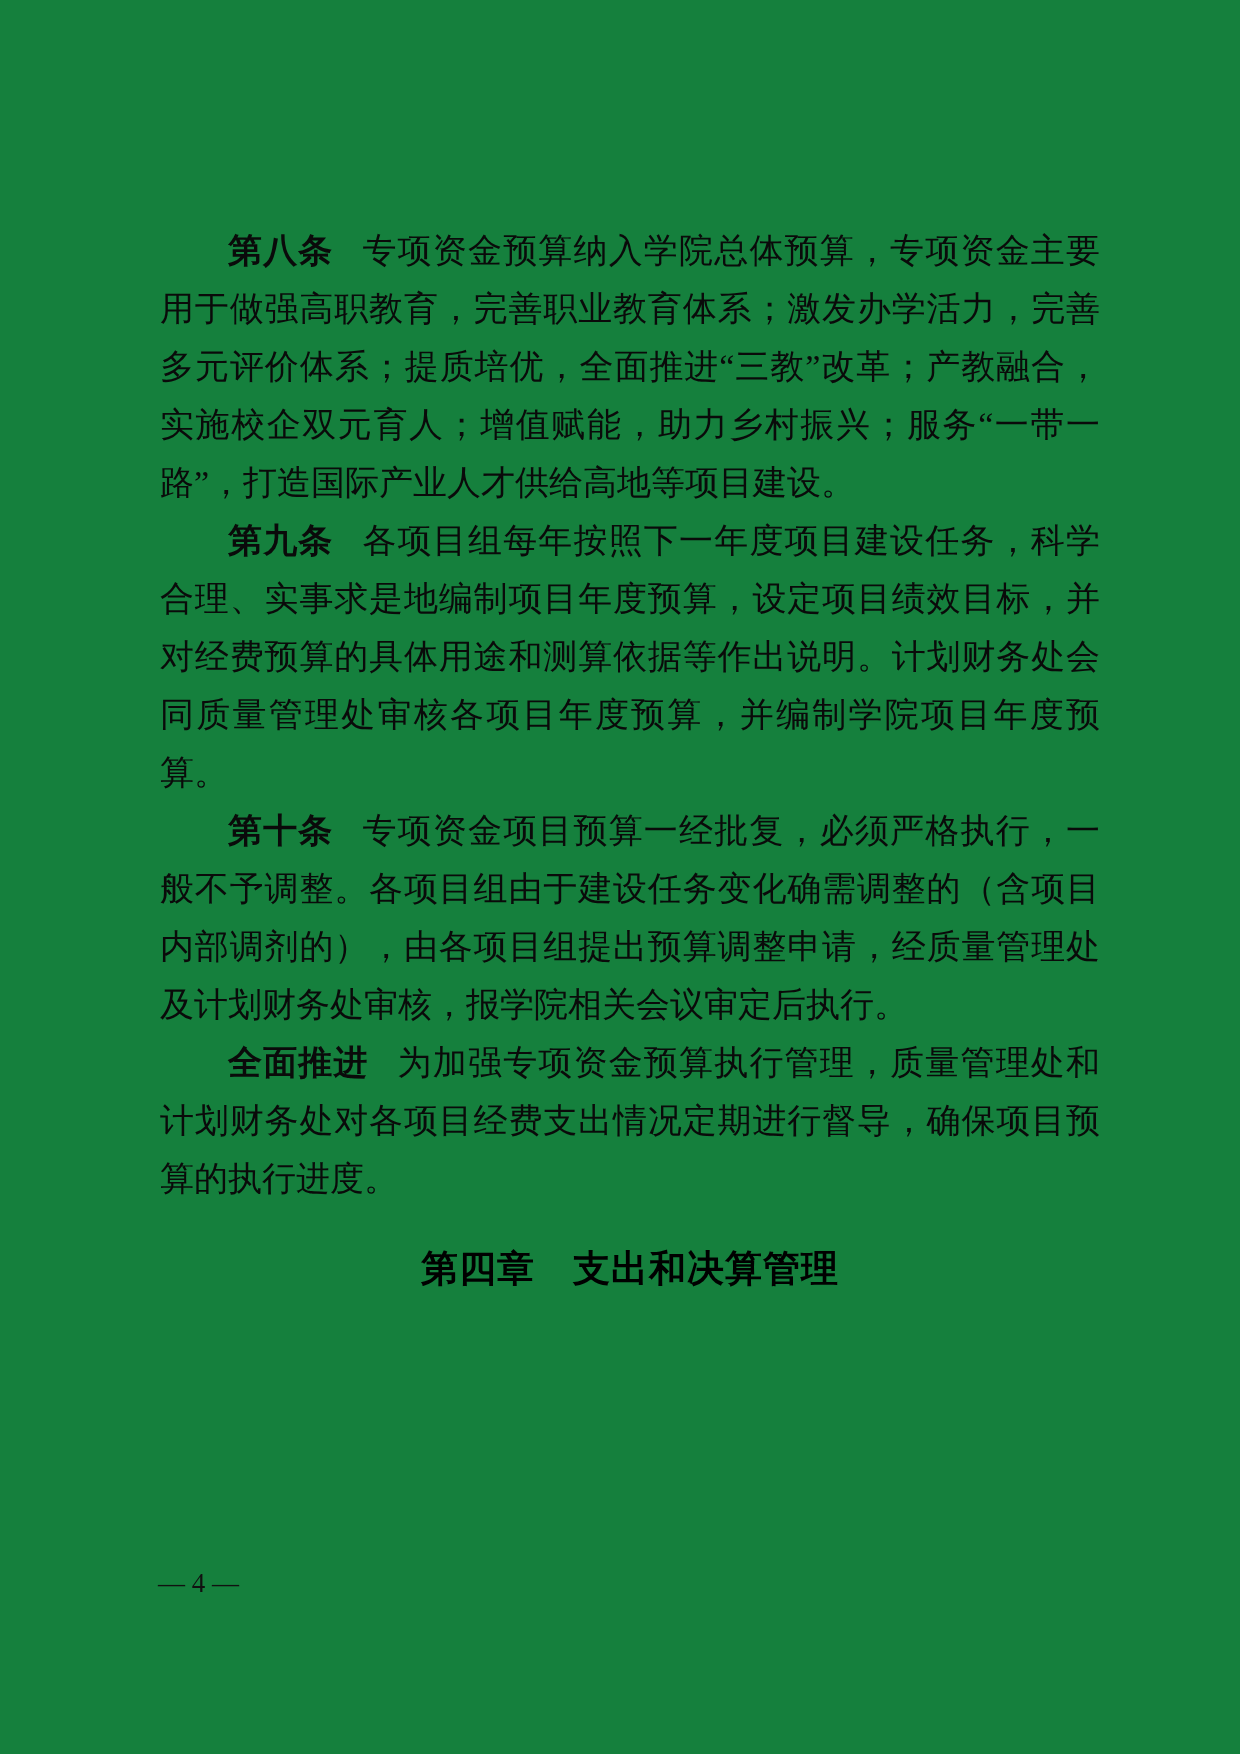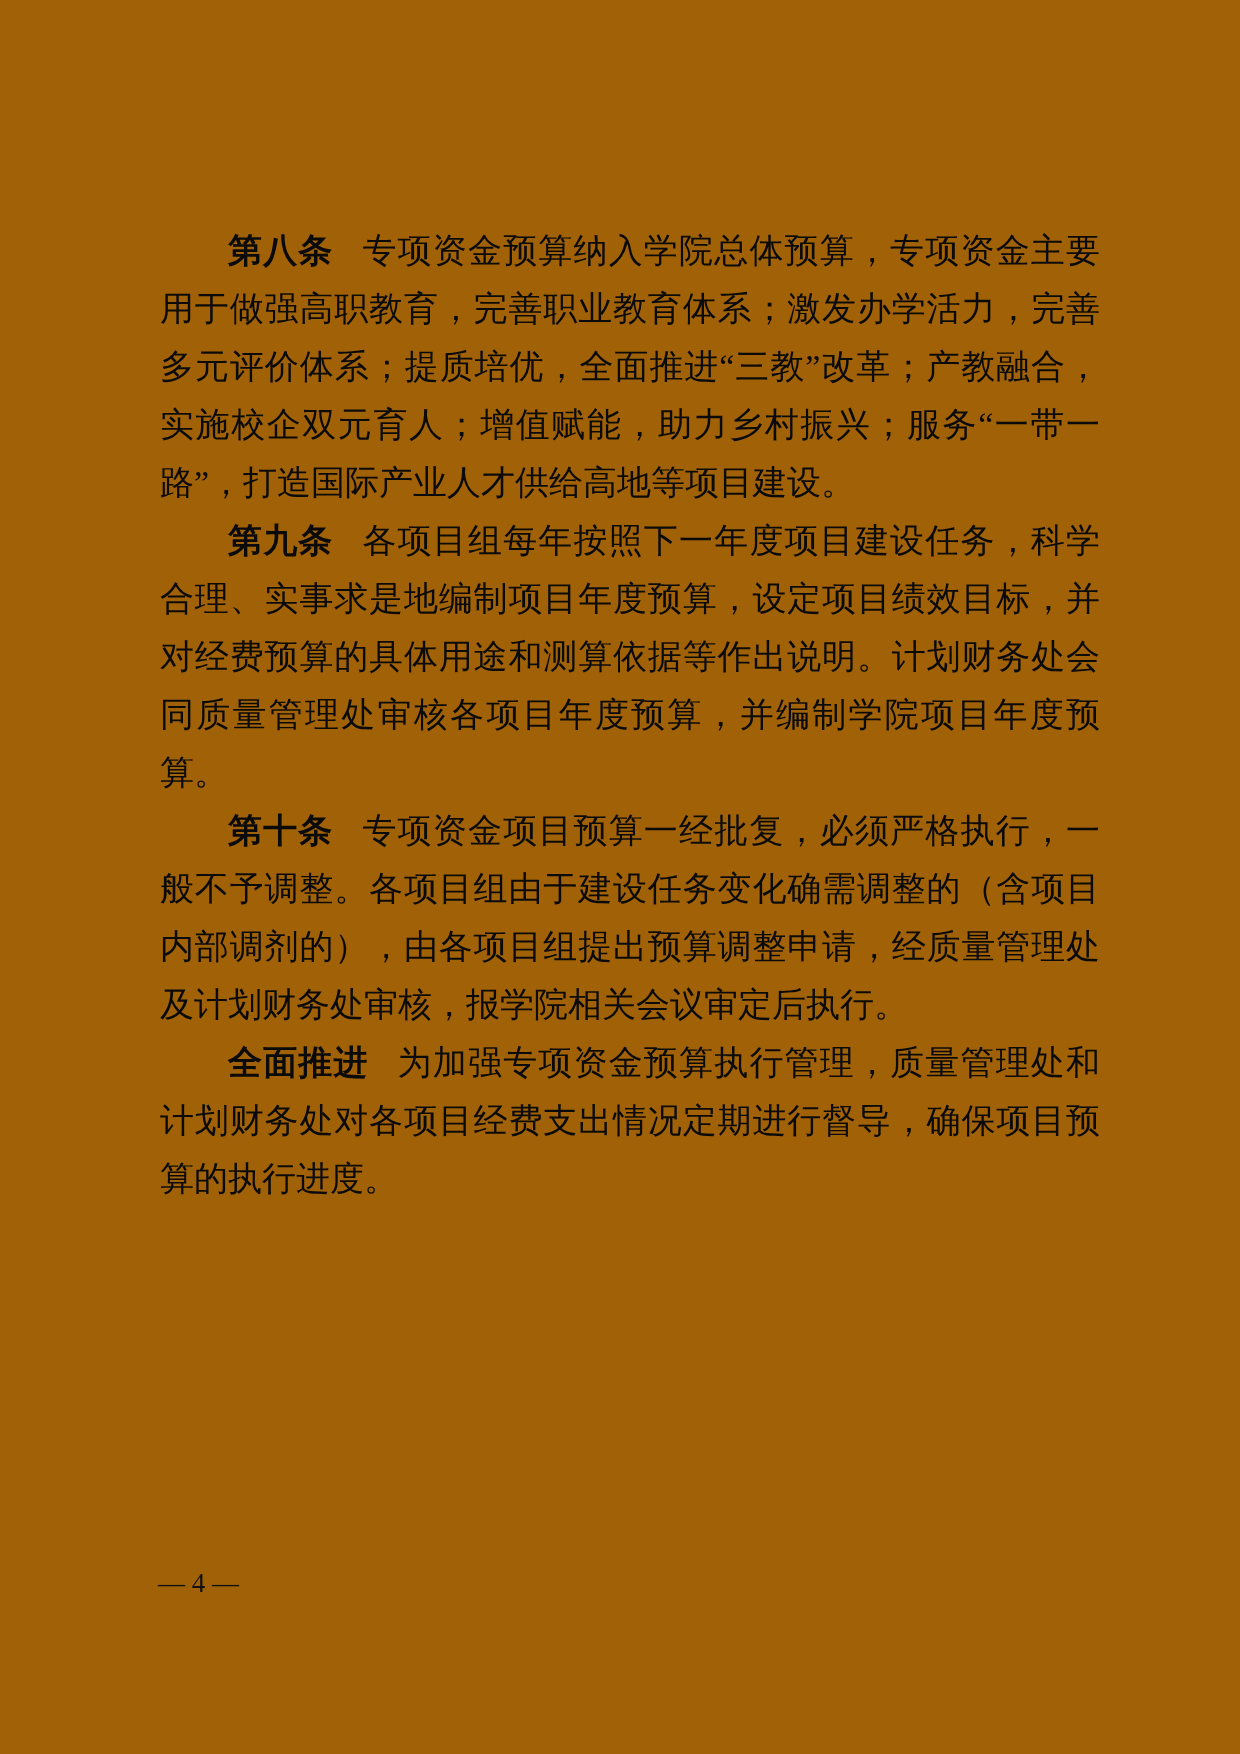--- a/index.html
+++ b/index.html
@@ -4,21 +4,21 @@
 <style>
   html, body {
     margin: 0;
     padding: 0;
     background: #ffffff;
   }
   .page {
     position: relative;
     width: 1240px;
     height: 1754px;
-    background: #a16207;
+    background: #15803d;
     color: #0a0a0a;
     font-family: "Liberation Serif", "DejaVu Serif", serif;
     overflow: hidden;
   }
   .doc-body {
     position: absolute;
     left: 160px;
     top: 222px;
     width: 940px;
     font-size: 34px;
@@ -73,19 +73,20 @@
 
     <p class="para">
       <b class="article-label">第十条</b><span>专项资金项目预算一经批复，必须严格执行，一般不予调整。各项目组由于建设任务变化确需调整的（含项目内部调剂的），由各项目组提出预算调整申请，经质量管理处及计划财务处审核，报学院相关会议审定后执行。</span>
     </p>
 
 
     <p class="para">
       <b class="article-label">全面推进</b><span>为加强专项资金预算执行管理，质量管理处和计划财务处对各项目经费支出情况定期进行督导，确保项目预算的执行进度。</span>
     </p>
 
+    <h2 class="chapter-heading">第四章　支出和决算管理</h2>
 
   </main>
 
   <footer class="page-footer">
     <span>— 4 —</span>
   </footer>
 </div>
 
 </body></html>

